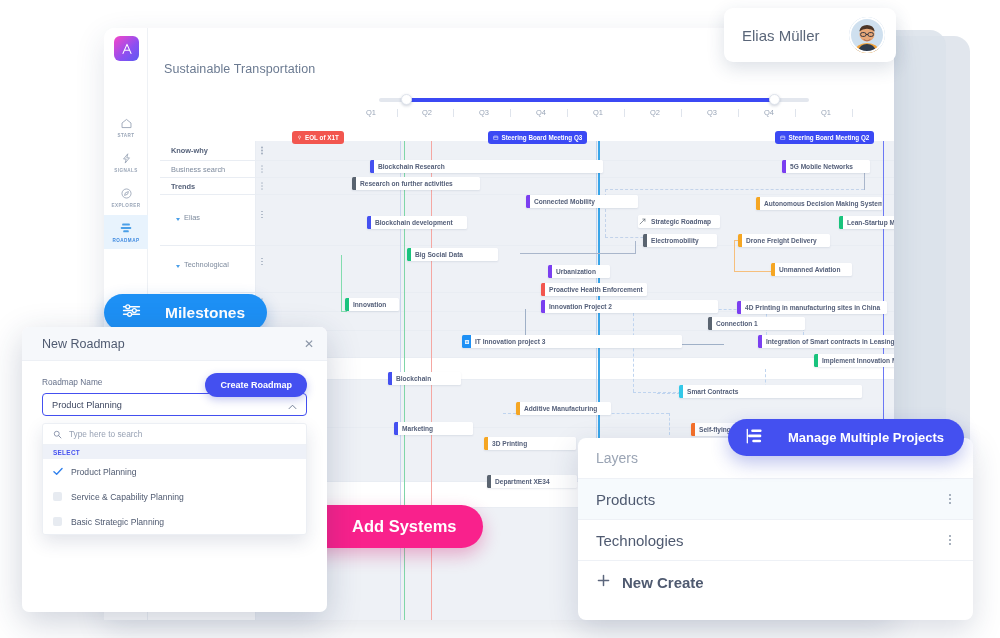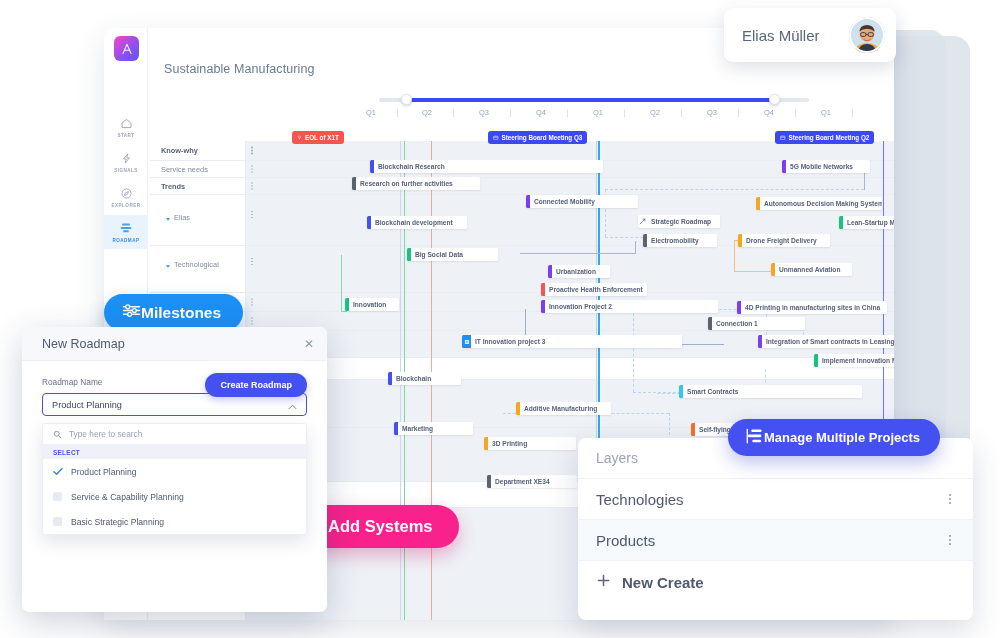--- a/index.html
+++ b/index.html
@@ -82,21 +82,21 @@
     position: absolute; height: 13px; border-radius: 3px;
     display: flex; align-items: center; gap: 3px; padding: 0 5px;
     font-size: 6.3px; color: #fff; white-space: nowrap; font-weight: 600;
   }
   .ms-chip.red  { background:#f2564f; }
   .ms-chip.blue { background:#3b49f4; }
 
   
   .gantt { position:absolute; left:44px; top:113px; width:746px; height:479px; overflow:hidden; }
   .g-row {
-    position:absolute; left:2px; width:746px;
+    position:absolute; left:12px; width:746px;
     border-bottom:1px solid #e9edf3;
     background:#eef1f6;
   }
   .g-row.white { background:#ffffff; }
   .g-rowlabel {
     position:absolute; left:0; width:96px; height:100%;
     background:#ffffff; border-right:1px solid #e9edf3;
     display:flex; align-items:center; padding-left:11px;
   }
   .g-rowlabel span { font-size:7.4px; color:#7d8a9d; }
@@ -132,21 +132,21 @@
   .task.ico .tb {
     width:9px; flex:0 0 9px; display:flex; align-items:center; justify-content:center;
   }
   
   .conn { position:absolute; }
   .conn.h { height:1px; }
   .conn.v { width:1px; }
 
   
   .pill {
-    position:absolute; display:flex; align-items:center; gap:0;
+    position:absolute; display:flex; align-items:center; gap:24px;
     border-radius:999px; color:#fff; font-weight:700; white-space:nowrap;
     z-index:60;
   }
   .pill-milestones {
     left:104px; top:294px; height:37px; padding:0 22px 0 18px;
     background:#1d90f5; font-size:15.5px;
     box-shadow:0 6px 16px rgba(20,90,180,.30);
   }
   .pill-addlayers {
     left:288px; top:505px; height:43px; padding:0 26px 0 21px;
@@ -300,21 +300,21 @@
           <svg width="14" height="14" viewBox="0 0 18 18">
             <rect x="4" y="3.3" width="10" height="2.6" rx="1.1" fill="#4a9fe8"></rect>
             <rect x="2.2" y="7.6" width="13.6" height="2.6" rx="1.1" fill="#4a9fe8"></rect>
             <rect x="5.4" y="11.9" width="7.2" height="2.6" rx="1.1" fill="#4a9fe8"></rect>
           </svg>
         </span>
         <span class="ni-lbl">ROADMAP</span>
       </div>
     </div>
 
-    <div class="board-title">Sustainable Manufacturing</div>
+    <div class="board-title">Sustainable Transportation</div>
 
     <div class="zoom-slider">
       <div class="zs-track"></div>
       <div class="zs-fill"></div>
       <div class="zs-knob k1"></div>
       <div class="zs-knob k2"></div>
     </div>
 
     <div class="quarters">
       <div class="q-lbl" style="left:14px">Q1</div>
@@ -344,21 +344,21 @@
           <span class="bold">Know-why</span>
         </div>
         <div class="kebab">
             <i></i>
             <i></i>
             <i></i>
           </div>
       </div>
       <div class="g-row" style="top:20px;height:17px">
         <div class="g-rowlabel">
-          <span>Service needs</span>
+          <span>Business search</span>
         </div>
         <div class="kebab">
             <i></i>
             <i></i>
             <i></i>
           </div>
       </div>
       <div class="g-row" style="top:37px;height:17px">
         <div class="g-rowlabel">
           <span class="bold">Trends</span>
@@ -679,30 +679,30 @@
         <rect x="3.2" y="7.0" width="14" height="2.7" rx="1.3" fill="#fff"></rect>
         <rect x="7.6" y="12.4" width="9.4" height="2.7" rx="1.3" fill="#fff"></rect>
         <path d="M2.4 1.6 V15.6" stroke="#fff" stroke-width="1.4" stroke-linecap="round"></path>
       </svg>
     </span>
     <span>Manage Multiple Projects</span>
   </div>
 
   <div class="layers-panel">
     <div class="lp-head">Layers</div>
-    <div class="lp-row">
-      <span>Technologies</span>
+    <div class="lp-row hl">
+      <span>Products</span>
       <span class="lp-kebab">
           <i></i>
           <i></i>
           <i></i>
         </span>
     </div>
-    <div class="lp-row hl">
-      <span>Products</span>
+    <div class="lp-row">
+      <span>Technologies</span>
       <span class="lp-kebab">
           <i></i>
           <i></i>
           <i></i>
         </span>
     </div>
     <div class="lp-new">
       <span class="plus-g">
         <svg width="15" height="15" viewBox="0 0 16 16">
           <path d="M8 2.6 V13.4 M2.6 8 H13.4" stroke="#5b667c" stroke-width="1.6" stroke-linecap="round"></path>

